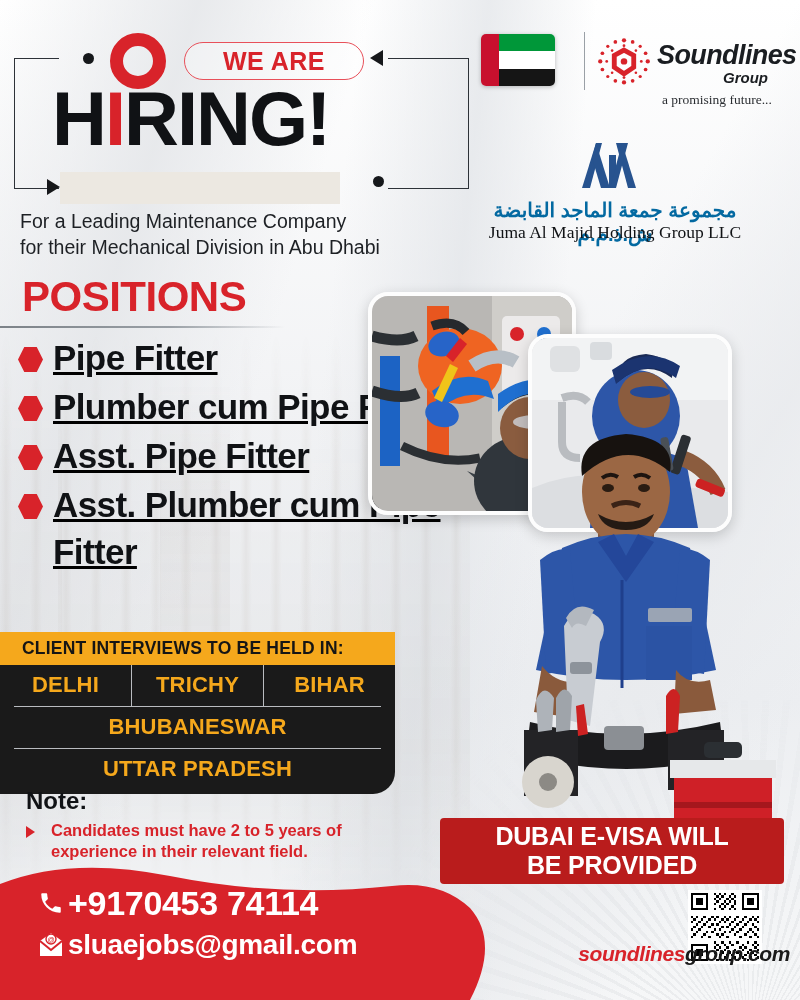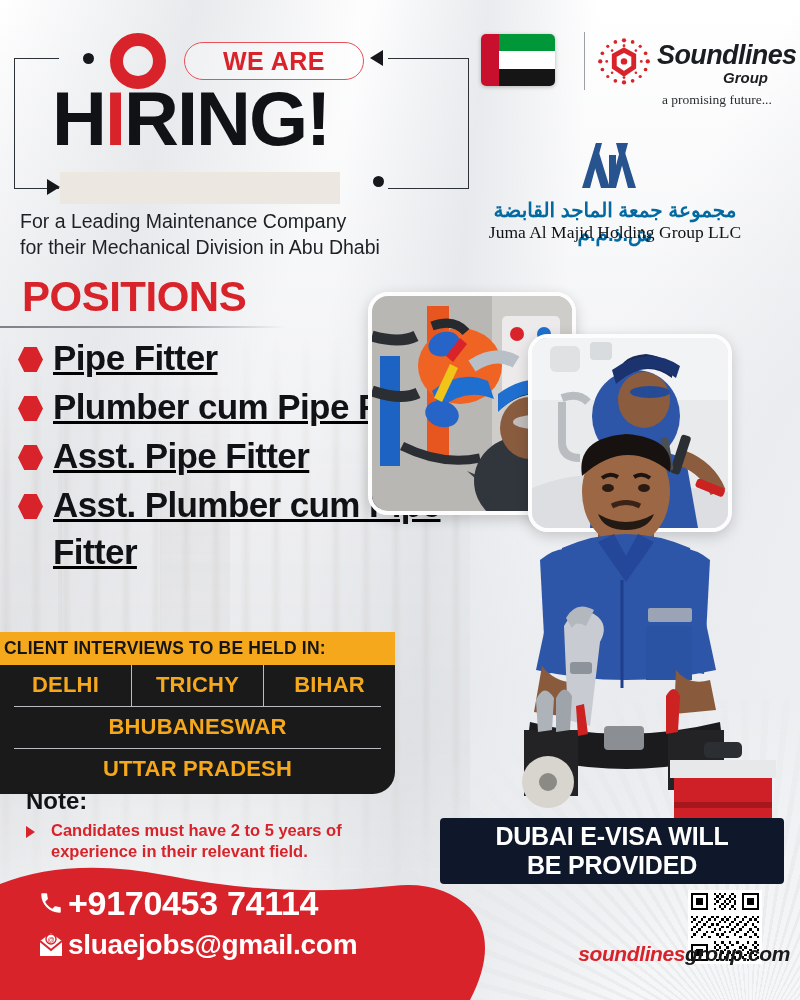--- a/index.html
+++ b/index.html
@@ -107,21 +107,21 @@
     width:25px;height:25px;flex:0 0 25px;background:#d8232a;margin-top:13px;margin-right:10px;
     clip-path:polygon(25% 0%,75% 0%,100% 50%,75% 100%,25% 100%,0% 50%);
   }
   .pos-text{
     font-size:35px;font-weight:bold;color:#101215;line-height:47px;letter-spacing:-.6px;
   }
 
   
   .iv-panel{position:absolute;left:0;top:632px;width:395px;}
   .iv-head{
-    background:#f5a81c;height:33px;display:flex;align-items:center;padding-left:4px;
+    background:#f5a81c;height:33px;display:flex;align-items:center;padding-left:22px;
     font-size:17.5px;font-weight:bold;color:#151515;letter-spacing:.2px;
   }
   .iv-body{background:#1a1a1a;border-bottom-right-radius:22px;padding-bottom:4px;}
   .iv-row{display:flex;}
   .iv-cell{
     flex:1;text-align:center;color:#f5a81c;font-weight:bold;font-size:22px;
     padding:7px 0 8px;letter-spacing:.2px;
   }
   .iv-cell + .iv-cell{border-left:1.5px solid #b9bcc0;}
   .iv-row + .iv-row{border-top:1.5px solid #b9bcc0;margin:0 14px;}
@@ -185,21 +185,21 @@
     box-shadow:0 4px 14px rgba(0,0,0,.18);}
   .card1{left:368px;top:292px;width:200px;height:215px;}
   .card2{left:528px;top:334px;width:196px;height:190px;z-index:3;}
   .ph{position:absolute;inset:0;}
 
   
   .worker{position:absolute;left:452px;top:430px;width:346px;height:420px;z-index:4;}
 
   
   .evisa{
-    position:absolute;left:440px;top:818px;width:344px;height:66px;background:#0f172a;
+    position:absolute;left:440px;top:818px;width:344px;height:66px;background:#b91c1c;
     border-radius:4px;display:flex;flex-direction:column;align-items:center;justify-content:center;
     z-index:6;
   }
   .evisa div{color:#fff;font-weight:bold;font-size:25px;line-height:29px;letter-spacing:-.2px;}
 
   
   .qr{position:absolute;left:688px;top:890px;width:74px;height:74px;background:#fff;z-index:6;}
   .site{
     position:absolute;left:560px;top:942px;width:230px;text-align:right;
     font-size:21px;font-weight:bold;font-style:italic;letter-spacing:-.4px;z-index:6;

